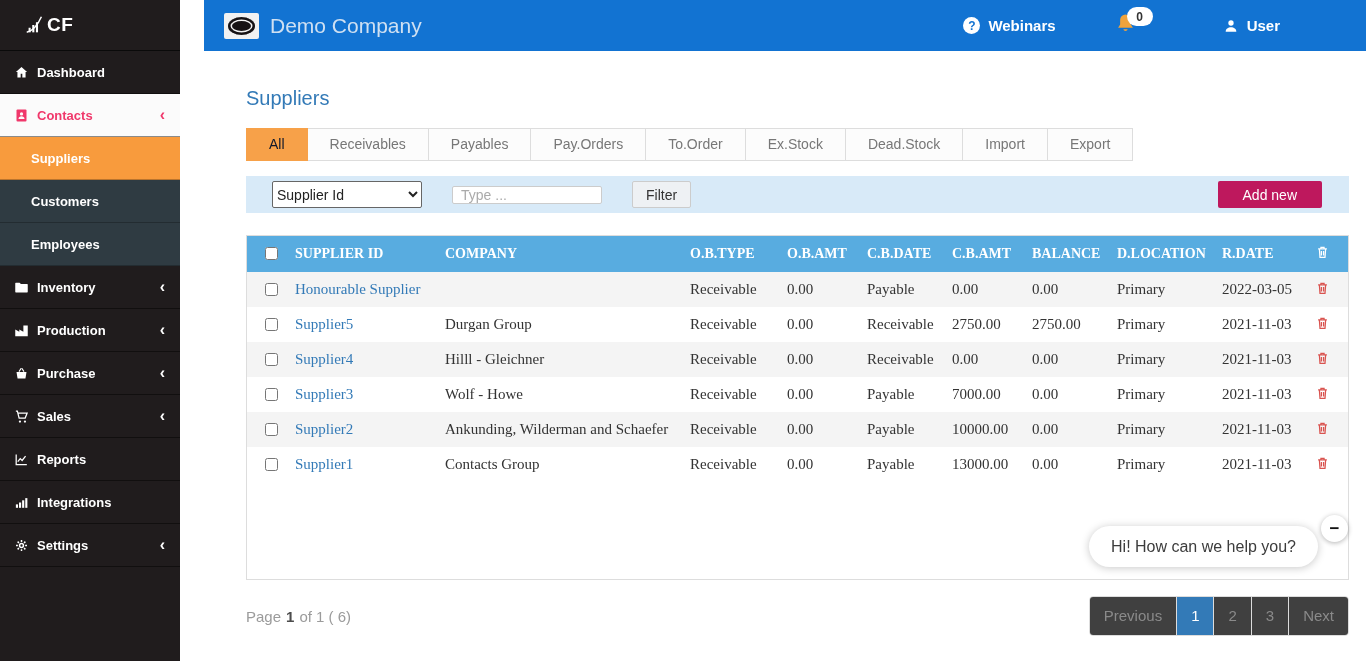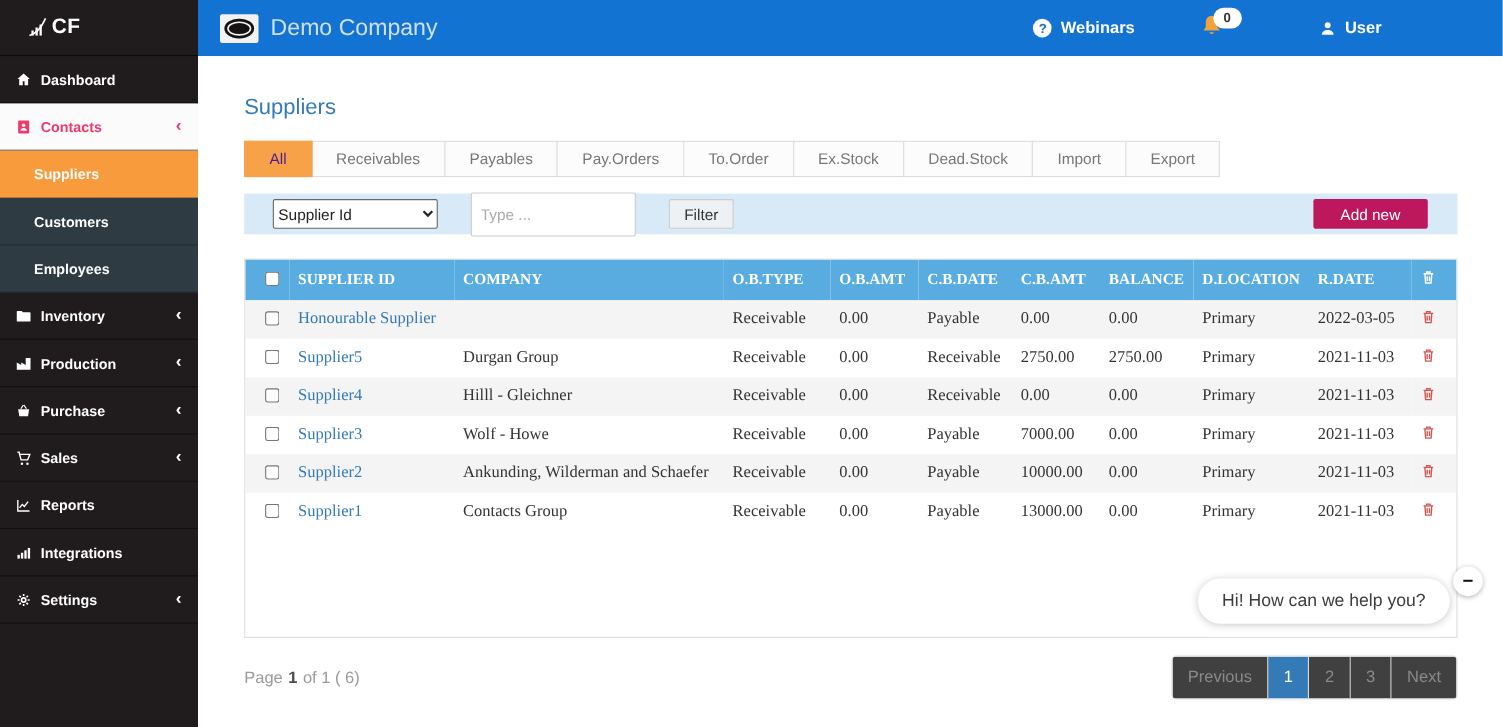--- a/index.html
+++ b/index.html
@@ -1,19 +1,19 @@
 <!DOCTYPE html>
 <html><head>
 <meta charset="utf-8">
 <title>Demo Company</title>
 <style>
   * { box-sizing: border-box; }
   html,body { margin:0; padding:0; width:1366px; height:661px; overflow:hidden;
               font-family:"Liberation Sans", sans-serif; background:#fff; }
-  .app { display:flex; width:100%; height:100%; }
+  .app { display:flex; width:100%; height:100%;gap:24px; }
 
   
   .sidebar { width:180px; flex:0 0 180px; background:#201c1d; display:flex; flex-direction:column; }
   .logo { height:51px; flex:0 0 51px; display:flex; align-items:center; padding-left:24px;
           color:#fff; border-bottom:1px solid #0a0a0a; }
   .logo svg { width:22px; height:22px; margin-right:1px; }
   .logo-text { font-size:19px; font-weight:700; letter-spacing:.5px; }
   .nav-item { height:43px; display:flex; align-items:center; padding:0 15px 0 14px;
               font-size:13px; font-weight:700; color:#fff; text-decoration:none;
               border-bottom:1px solid rgba(0,0,0,.45); cursor:pointer; }
@@ -50,27 +50,27 @@
                 display:flex; align-items:center; justify-content:center; padding:0 6px; }
   .tb-user svg { width:16px; height:16px; fill:#fff; }
 
   
   .content { flex:1; padding:0 43px 0 42px; background:#fff; }
   .page-title { color:#337ab7; font-size:20px; font-weight:500; margin:36px 0 18px; }
 
   .tabs { display:flex; }
   .tab { height:33px; line-height:31px; padding:0 22px; background:#fcfcfc;
          border:1px solid #ddd; margin-right:-1px; font-size:14px; color:#777; cursor:pointer; }
-  .tab.active { background:#f7a149; border-color:#f7a149; color:#4c1d95; position:relative; }
+  .tab.active { background:#f7a149; border-color:#f7a149; color:#0f172a; position:relative; }
 
   .filter-bar { margin-top:15px; height:37px; background:#d8eaf8; display:flex;
                 align-items:center; padding:0 27px 0 26px; }
   .field-select { width:150px; height:27px; font-size:14px; font-family:"Liberation Sans",sans-serif;
                   border:1px solid #666; border-radius:2px; background:#fff; color:#222; }
-  .search-input { margin-left:30px; width:150px; height:40px; border:1px solid #ccc;
+  .search-input { margin-left:30px; width:150px; height:18px; border:1px solid #ccc;
                   border-radius:2px; padding:0 8px; font-size:14px; color:#333; }
   .search-input::placeholder { color:#aaa; }
   .filter-btn { margin-left:30px; height:27px; padding:0 13px; background:#eef1f4;
                 border:1px solid #ccc; border-radius:2px; font-size:14px; color:#333; cursor:pointer; }
   .add-btn { margin-left:auto; height:27px; padding:0 25px; background:#be185d; color:#fff;
              border:none; border-radius:2px; font-size:14px; cursor:pointer; }
 
   .table-wrap { margin-top:22px; border:1px solid #ddd; height:345px; overflow:hidden; }
   table { width:100%; border-collapse:collapse; font-family:"Liberation Serif", serif;
           font-size:15px; color:#333; table-layout:fixed; }

